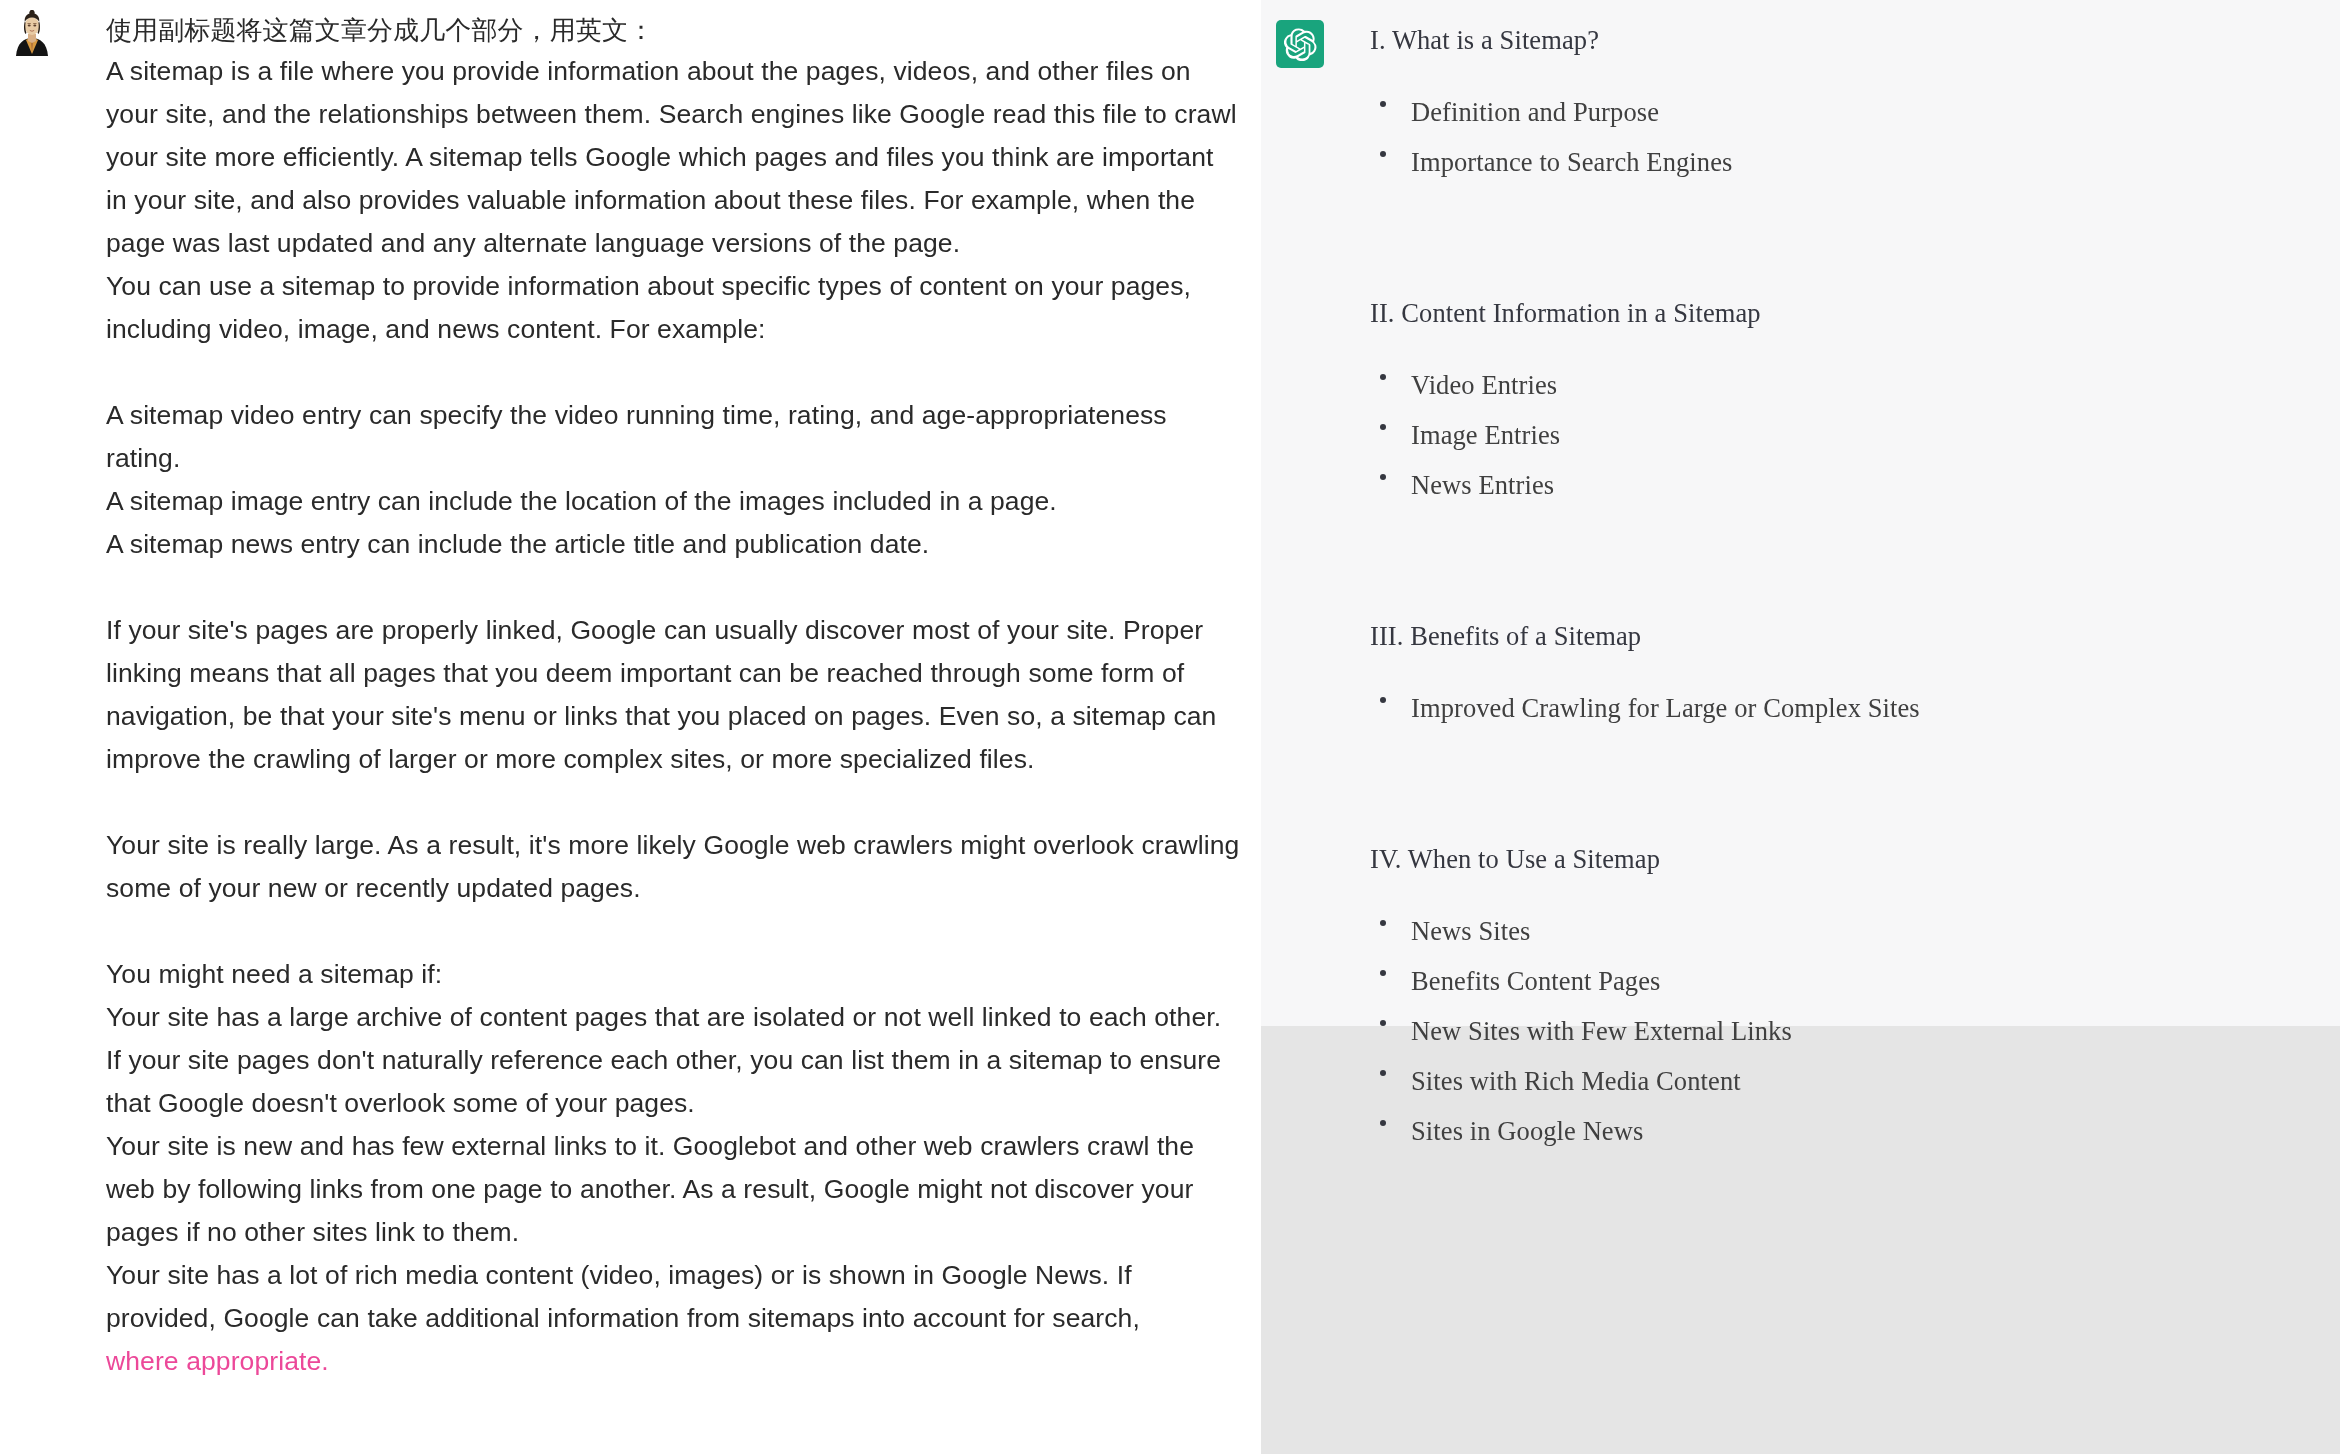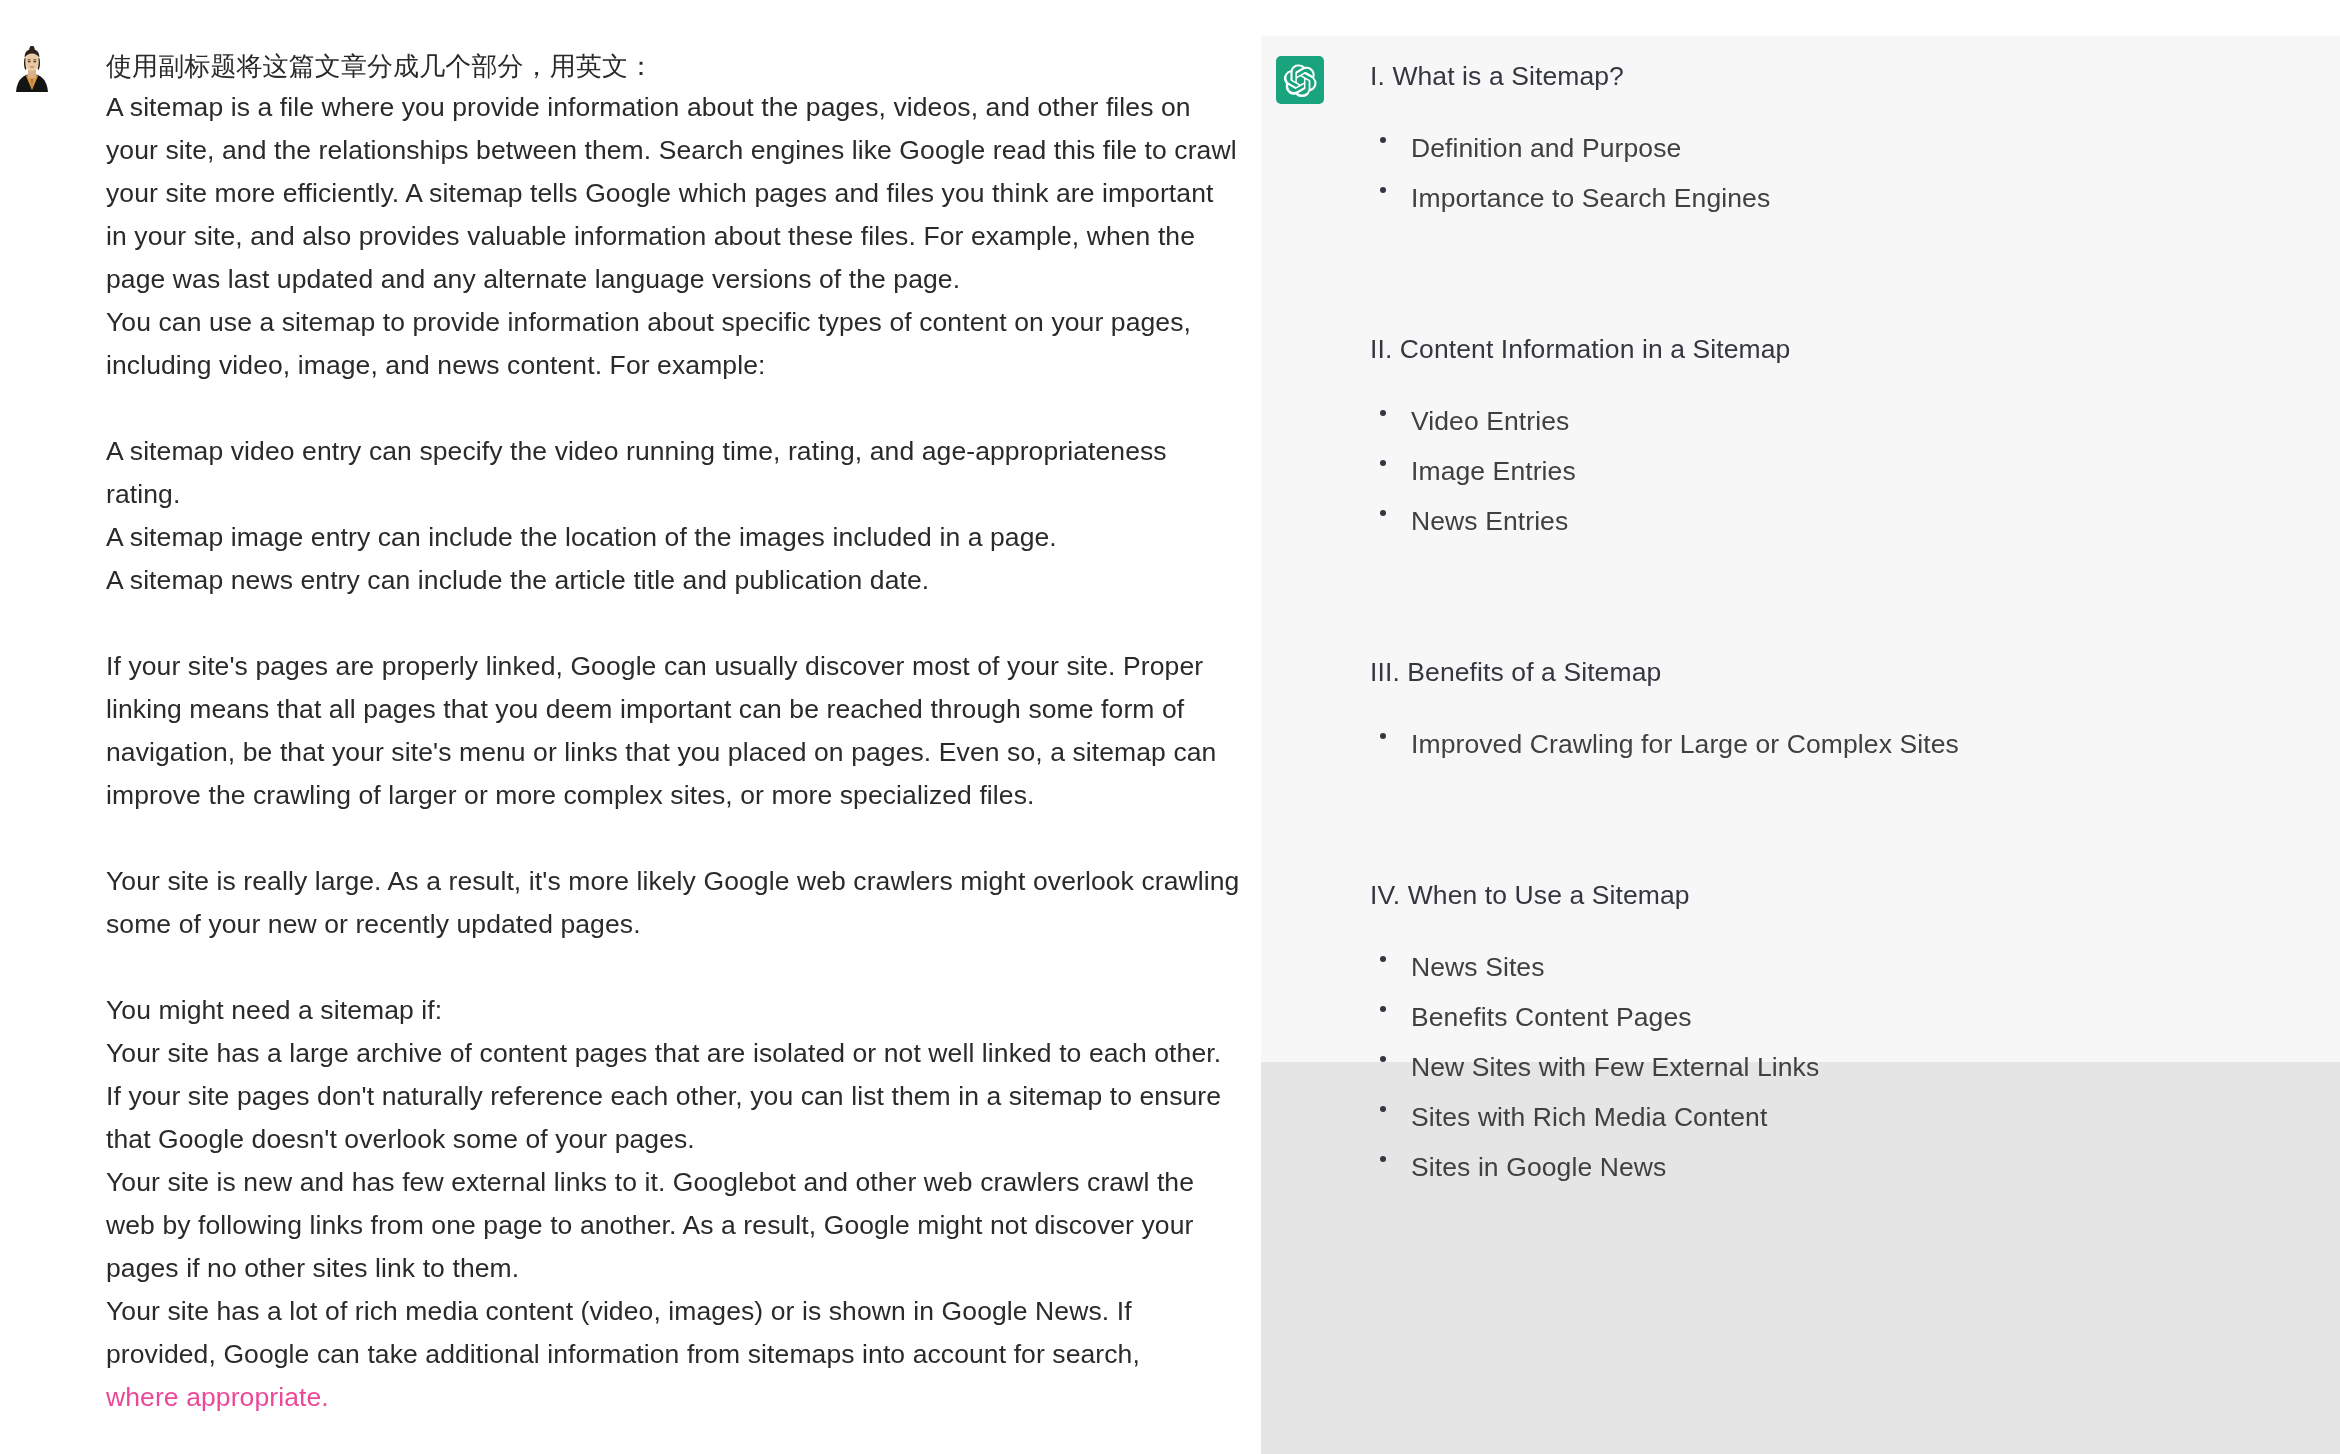--- a/index.html
+++ b/index.html
@@ -11,21 +11,20 @@
     background: #ffffff;
     font-family: "Liberation Sans", sans-serif;
   }
 
   #app {
     position: relative;
     width: 2340px;
     height: 1245px;
     display: flex;
     align-items: flex-start;
-    margin-top: 36px;
   }
 
   
   .left-pane {
     position: relative;
     width: 1261px;
     height: 1454px;
     background: #ffffff;
     overflow: hidden;
   }
@@ -79,20 +78,21 @@
     height: 1454px;
     background: #f7f7f8;
     overflow: hidden;
   }
 
   .right-inner {
     position: relative;
     height: 1026px;
     background: #f7f7f8;
     padding: 20px 0 0 15px;
+    font-family: Liberation Serif, serif;
   }
 
   .gpt-logo {
     position: absolute;
     left: 15px;
     top: 20px;
     width: 48px;
     height: 48px;
     border-radius: 5px;
     background: #19a47d;

